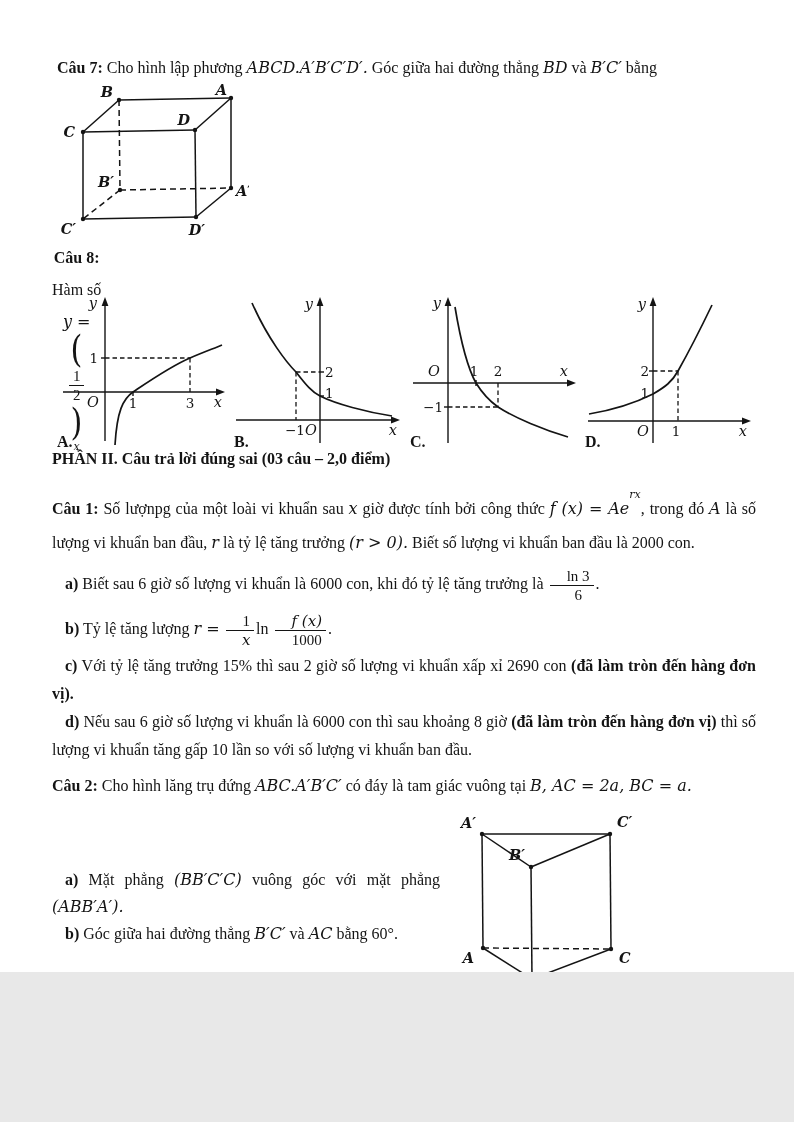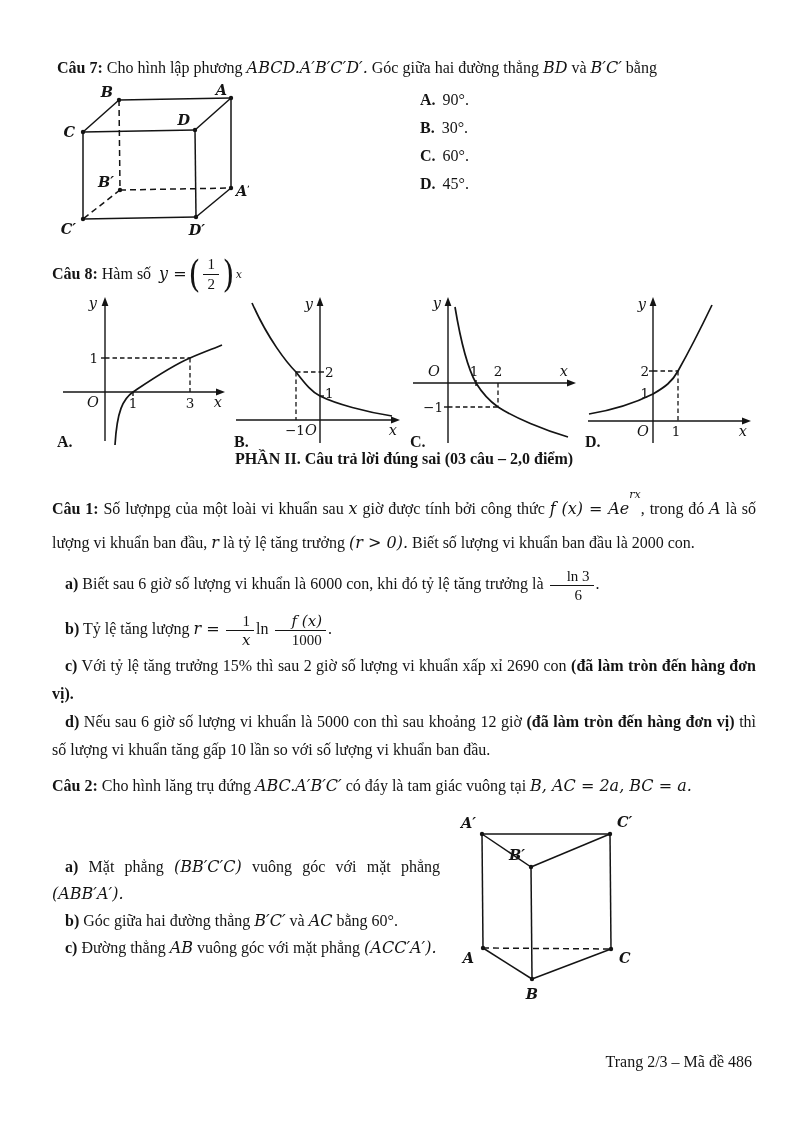--- a/index.html
+++ b/index.html
@@ -1,23 +1,23 @@
 <!DOCTYPE html>
 <html><head>
 <meta charset="utf-8">
 <style>
   html,body{margin:0;padding:0;background:#e8e8e8;}
-  .page{position:relative;width:794px;height:1122px;background:#ffffff;margin:0 auto;
+  .page{position:relative;width:794px;height:972px;background:#ffffff;margin:0 auto;
         font-family:"Liberation Serif","DejaVu Serif",serif;font-size:16px;color:#141414;overflow:hidden;}
   .abs{position:absolute;}
   .b{font-weight:bold;}
   .bi{font-weight:bold;font-style:italic;}
   .mi{font-family:"DejaVu Serif",serif;font-style:italic;}
   .up{font-style:normal;}
-  p{margin:0;text-align:center;}
+  p{margin:0;}
   .line{line-height:28px;text-align:justify;}
   .item{line-height:28px;text-align:justify;text-indent:13px;}
   .frac{display:inline-block;vertical-align:middle;text-align:center;line-height:1.08;padding:0 2px;font-size:15px;}
   .frac .num{display:block;border-bottom:1.3px solid #141414;padding:0 4px 1px;}
   .frac .den{display:block;padding-top:1px;}
   .paren{font-family:"DejaVu Serif",serif;font-size:38px;font-weight:400;line-height:1;
          vertical-align:middle;display:inline-block;transform:scaleX(.8);}
   sup.pe{font-family:"DejaVu Serif",serif;font-style:italic;font-size:11px;vertical-align:16px;}
   .hat{position:relative;display:inline-block;padding:0 1px;}
   .hat::before{content:"";position:absolute;left:0;right:1px;top:-4px;height:6px;
@@ -85,36 +85,22 @@
       <text class="vlab" x="170" y="11" text-anchor="end">A</text>
       <text class="vlab" x="18" y="53" text-anchor="end">C</text>
       <text class="vlab" x="133" y="41" text-anchor="end">D</text>
       <text class="vlab" x="57" y="103" text-anchor="end">B′</text>
       <text class="vlab" x="179" y="112" text-anchor="start">A′</text>
       <text class="vlab" x="19" y="150" text-anchor="end">C′</text>
       <text class="vlab" x="140" y="151" text-anchor="middle">D′</text>
     </svg>
   </div>
 
-  <div class="abs" style="top:86px;left:420px;">
-    <div class="opt">
-      <span class="key">A.</span><span>90°.</span>
-    </div>
-    <div class="opt">
-      <span class="key">B.</span><span>30°.</span>
-    </div>
-    <div class="opt">
-      <span class="key">C.</span><span>60°.</span>
-    </div>
-    <div class="opt">
-      <span class="key">D.</span><span>45°.</span>
-    </div>
-  </div>
-
-  <div class="abs q8row" style="top:250px;left:52px;height:48px;">
+
+  <div class="abs q8row" style="top:250px;left:52px;height:48px;flex-direction:column;">
     <span class="b">Câu 8:</span>
     <span class="gap">&nbsp;</span>
     <span>Hàm số</span>
     <span class="gap">&nbsp;&nbsp;</span>
     <span class="mi">y =</span>
     <span class="paren">(</span>
     <span class="frac">
       <span class="num up">1</span>
       <span class="den up">2</span>
     </span>
@@ -259,21 +245,21 @@
         <span class="frac"><span class="num up">1</span><span class="den mi">x</span></span><span>ln</span>
         <span class="frac"><span class="num mi">f (x)</span><span class="den up">1000</span></span><span>.</span>
       </p>
       <p class="item">
         <span class="b">c)</span>
         <span>Với tỷ lệ tăng trưởng 15% thì sau 2 giờ số lượng vi khuẩn xấp xỉ 2690 con</span>
         <span class="b">(đã làm tròn đến hàng đơn vị).</span>
       </p>
       <p class="item">
         <span class="b">d)</span>
-        <span>Nếu sau 6 giờ số lượng vi khuẩn là 5000 con thì sau khoảng 12 giờ</span>
+        <span>Nếu sau 6 giờ số lượng vi khuẩn là 6000 con thì sau khoảng 8 giờ</span>
         <span class="b">(đã làm tròn đến hàng đơn vị)</span>
         <span>thì số lượng vi khuẩn tăng gấp 10 lần so với số lượng vi khuẩn ban đầu.</span>
       </p>
     </div>
 
     <div>
       <p class="line" style="margin-top:8px;">
         <span class="b">Câu 2:</span>
         <span>Cho hình lăng trụ đứng</span>
         <span class="mi">ABC.A′B′C′</span>
@@ -289,27 +275,20 @@
             <span>vuông góc với mặt phẳng</span>
             <span class="mi">(ABB′A′).</span>
           </p>
           <p class="item">
             <span class="b">b)</span>
             <span>Góc giữa hai đường thẳng</span>
             <span class="mi">B′C′</span>
             <span>và</span>
             <span class="mi">AC</span>
             <span>bằng 60°.</span>
-          </p>
-          <p class="item">
-            <span class="b">c)</span>
-            <span>Đường thẳng</span>
-            <span class="mi">AB</span>
-            <span>vuông góc với mặt phẳng</span>
-            <span class="mi">(ACC′A′).</span>
           </p>
         </div>
         <div class="c2right">
           <svg width="180" height="195" viewBox="0 0 180 195">
             <g stroke="#141414" stroke-width="1.5" fill="none">
               <line x1="24" y1="24" x2="152" y2="24"></line>
               <line x1="24" y1="24" x2="73" y2="57"></line>
               <line x1="73" y1="57" x2="152" y2="24"></line>
               <line x1="24" y1="24" x2="25" y2="138"></line>
               <line x1="73" y1="57" x2="74" y2="169"></line>

